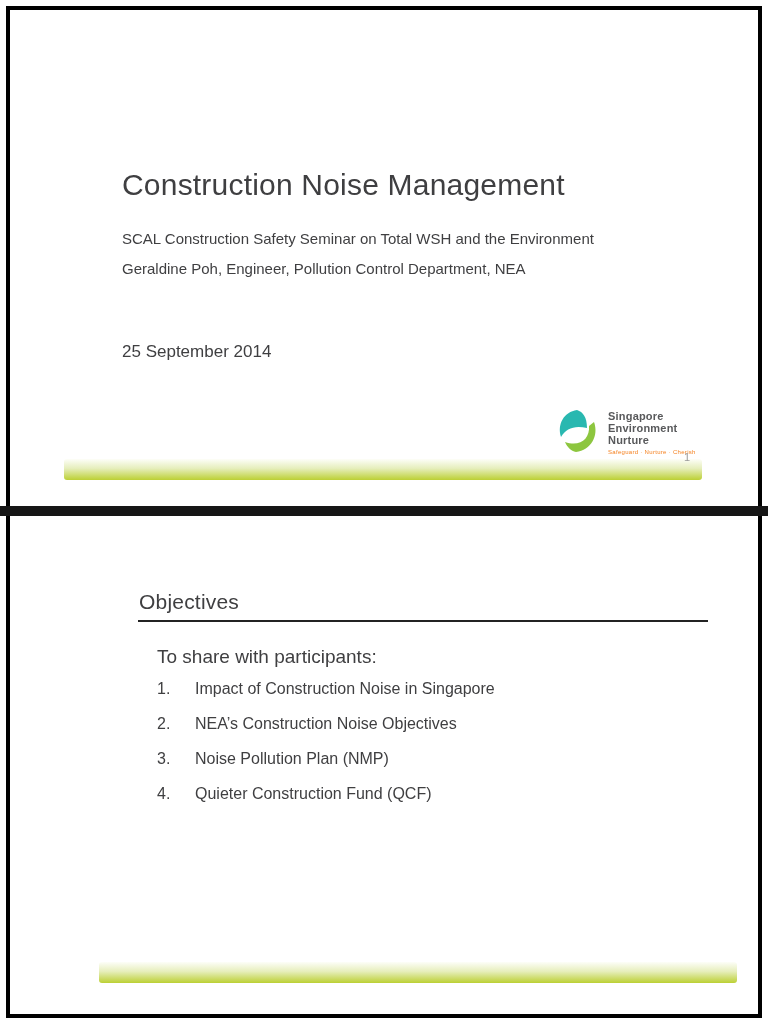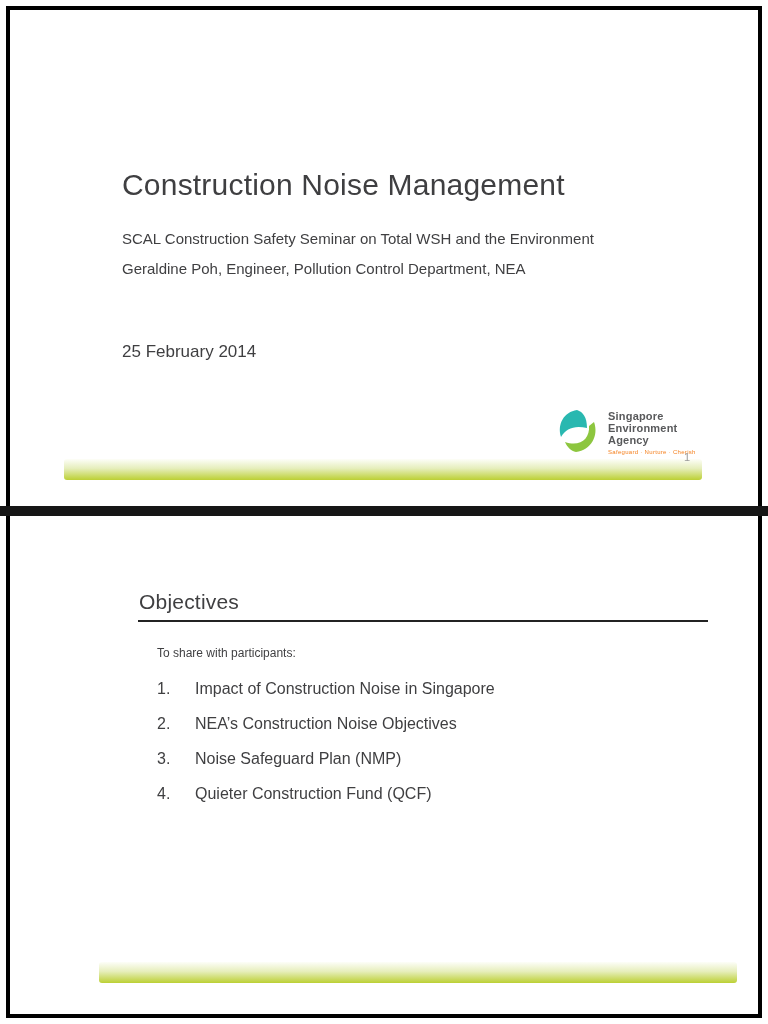--- a/index.html
+++ b/index.html
@@ -106,21 +106,21 @@
   }
   .heading-rule {
     position: absolute;
     left: 103px; top: 104px;
     width: 570px; height: 2px;
     background: #232323;
   }
   .intro {
     position: absolute;
     left: 122px; top: 130px;
-    font-size: 12px;
+    font-size: 19px;
     color: #3f3f41;
   }
   .list-item {
     position: absolute;
     left: 122px;
     font-size: 16px;
     color: #3f3f41;
     display: flex;
   }
   .list-item .num { width: 38px; flex: 0 0 38px; }
@@ -132,33 +132,33 @@
 </head>
 <body>
 
 <div class="page">
   <div class="frame"></div>
 
   <div class="slide slide1">
     <div class="slide-title">Construction Noise Management</div>
     <div class="subtitle sub2">Geraldine Poh, Engineer, Pollution Control Department, NEA</div>
     <div class="subtitle sub1">SCAL Construction Safety Seminar on Total WSH and the Environment</div>
-    <div class="date-line">25 February 2014</div>
+    <div class="date-line">25 September 2014</div>
 
     <div class="logo">
       <span class="logo-mark">
         <svg viewBox="0 0 48 48" width="48" height="48" aria-hidden="true">
           <path d="M23 3 C10 5 3 17 7 30 C12 21 21 18 33 21 C33 10 29 5 23 3 Z" fill="#29b8b0"></path>
           <path d="M40 15 C45 29 37 43 22 45 C17 44 13 40 11 35 C26 40 36 32 35 19 Z" fill="#8dc63f"></path>
         </svg>
       </span>
       <span class="logo-textblock">
         <div class="logo-text">Singapore</div>
         <div class="logo-text">Environment</div>
-        <div class="logo-text">Agency</div>
+        <div class="logo-text">Nurture</div>
         <div class="logo-tagline">Safeguard · Nurture · Cherish</div>
       </span>
     </div>
 
     <div class="page-number">1</div>
     <div class="footer-bar bar1"></div>
   </div>
 
   <div class="separator"></div>
 
@@ -170,21 +170,21 @@
     <div class="list-item li0">
       <span class="num">1.</span>
       <span class="txt">Impact of Construction Noise in Singapore</span>
     </div>
     <div class="list-item li1">
       <span class="num">2.</span>
       <span class="txt">NEA’s Construction Noise Objectives</span>
     </div>
     <div class="list-item li2">
       <span class="num">3.</span>
-      <span class="txt">Noise Safeguard Plan (NMP)</span>
+      <span class="txt">Noise Pollution Plan (NMP)</span>
     </div>
     <div class="list-item li3">
       <span class="num">4.</span>
       <span class="txt">Quieter Construction Fund (QCF)</span>
     </div>
 
     <div class="footer-bar bar2"></div>
   </div>
 </div>
 

